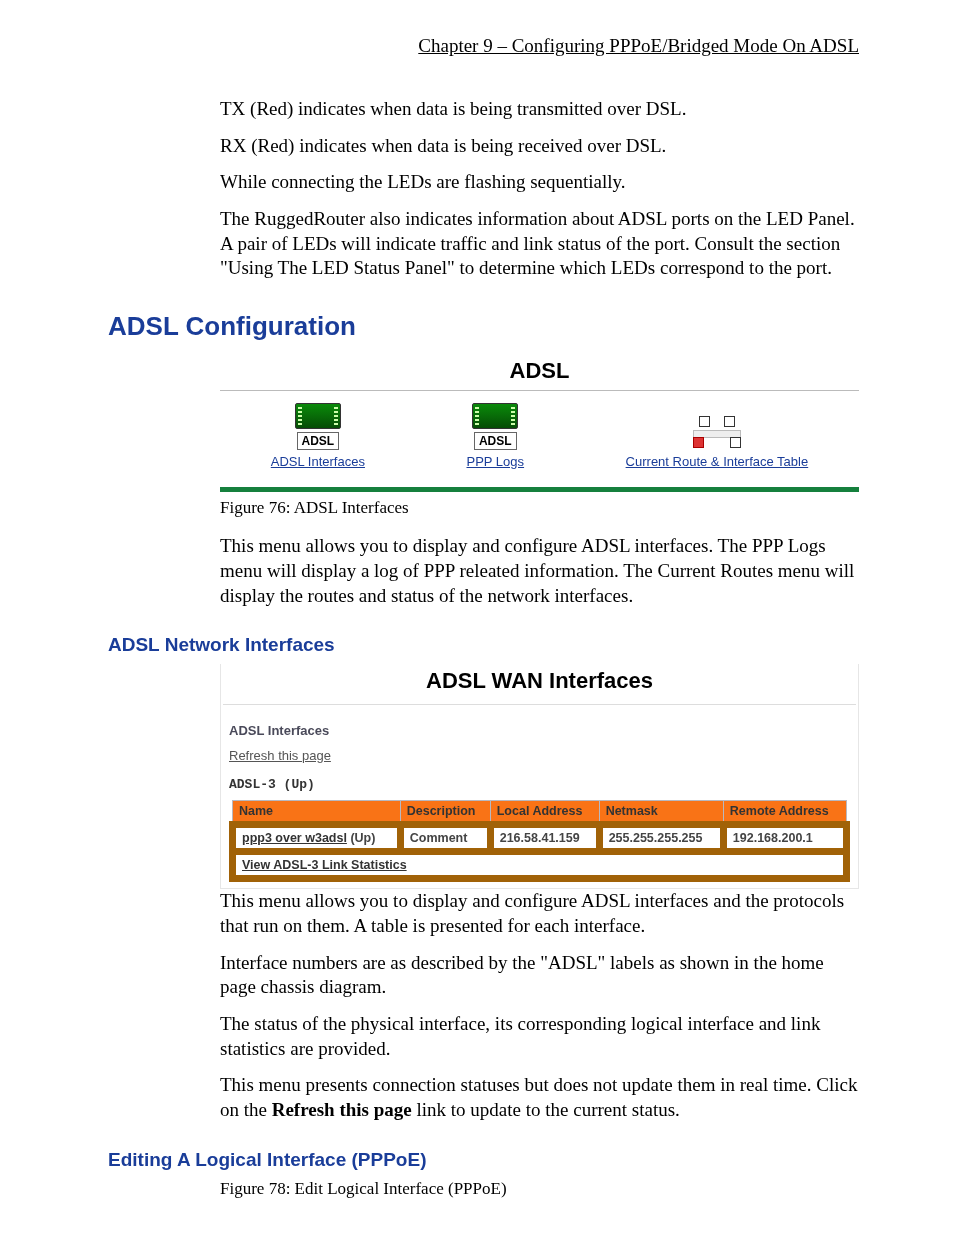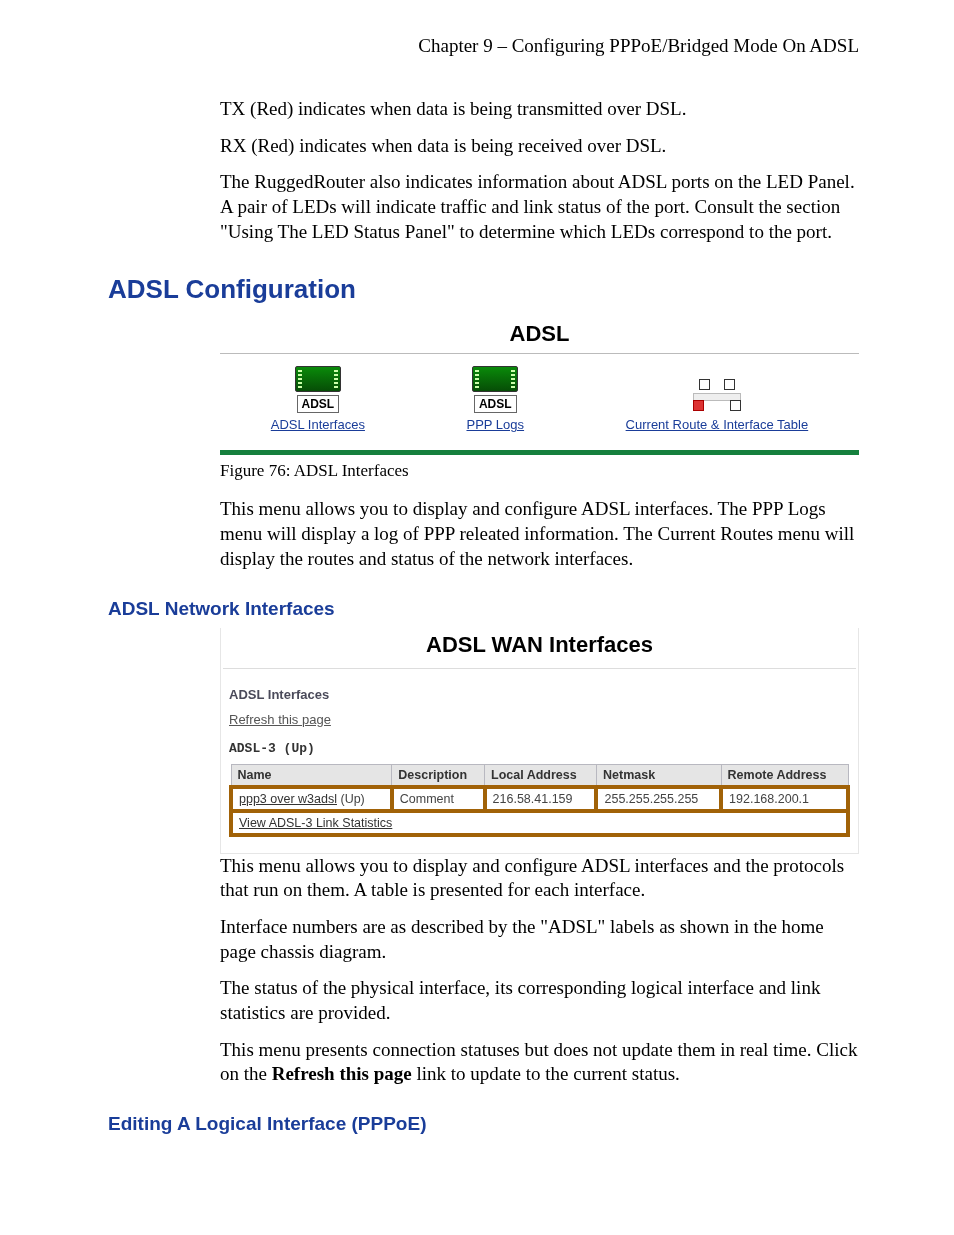--- a/index.html
+++ b/index.html
@@ -11,20 +11,21 @@
     width: 954px;
   }
   .page {
     padding: 35px 95px 30px 108px;
     box-sizing: border-box;
   }
   .chapter-header {
     text-align: right;
     font-size: 19px;
     margin-bottom: 40px;
+    text-decoration: underline;
   }
   .body-text {
     margin-left: 112px;
     font-size: 19px;
     line-height: 1.3;
   }
   .body-text p {
     margin: 0 0 12px 0;
   }
   h1.section {
@@ -115,21 +116,21 @@
     font-size: 13px;
     color: #1a3d99;
     text-decoration: underline;
     display:block;
   }
   
   .wan-panel {
     margin-left: 112px;
     border: 1px solid #e6e6e6;
     border-top: none;
-    padding: 0 2px 16px 2px;
+    padding: 0 2px 6px 2px;
   }
   .wan-title {
     font-family: Verdana, Arial, sans-serif;
     font-weight: bold;
     font-size: 22px;
     text-align: center;
     padding: 4px 0 10px 0;
     border-bottom: 1px solid #ddd;
   }
   .wan-body {
@@ -157,30 +158,31 @@
     font-family: Liberation Mono, monospace;
   }
   table.iface {
     width:100%;
     border-collapse: collapse;
     font-family: Verdana, Arial, sans-serif;
     font-size: 12.5px;
   }
   table.iface th {
     text-align: left;
-    background:#e5e5e5;
+    background:#f97316;
     border:1px solid #b8b8c0;
     padding:3px 6px;
     font-weight:bold;
     color:#333;
   }
   table.iface td {
-    border:4px solid #a16207;
+    border:7px solid #a16207;
     padding:3px 6px;
     color:#444;
+    font-weight:bold;
   }
   .cell-link {
     text-decoration: underline;
     color:#333;
     cursor:pointer;
   }
   .stats-link-row td {
     border-top:none;
   }
   .bold-inline { font-weight: bold; }
@@ -188,20 +190,21 @@
 </head>
 <body>
 
 <div class="page">
 
   <div class="chapter-header">Chapter 9 – Configuring PPPoE/Bridged Mode On ADSL</div>
 
   <div class="body-text">
     <p>TX (Red) indicates when data is being transmitted over DSL.</p>
     <p>RX (Red) indicates when data is being received over DSL.</p>
+    <p>While connecting the LEDs are flashing sequentially.</p>
     <p>The RuggedRouter also indicates information about ADSL ports on the LED Panel.  A pair of LEDs will indicate traffic and link status of the port.  Consult the section "Using The LED Status Panel" to determine which LEDs correspond to the port.</p>
   </div>
 
   <h1 class="section">ADSL Configuration</h1>
 
   <div class="adsl-panel">
     <div class="adsl-title">ADSL</div>
     <div class="adsl-icons-row">
       <div class="adsl-icon-cell">
         <div class="chip"></div>
@@ -273,14 +276,15 @@
   <div class="body-text">
     <p>This menu allows you to display and configure ADSL interfaces and the protocols that run on them.  A table is presented for each interface.</p>
     <p>Interface numbers are as described by the "ADSL" labels as shown in the home page chassis diagram.</p>
     <p>The status of the physical interface, its corresponding logical interface and  link statistics are provided.</p>
     <p>
       <span>This menu presents connection statuses but does not update them in real time.  Click on the </span><span class="bold-inline">Refresh this page</span><span> link to update to the current status.</span>
     </p>
   </div>
 
   <h2 class="subsection">Editing A Logical Interface (PPPoE)</h2>
+  <div class="figure-caption" style="margin-bottom:0;">Figure 78: Edit Logical Interface (PPPoE)</div>
 
 </div>
 
 </body></html>

